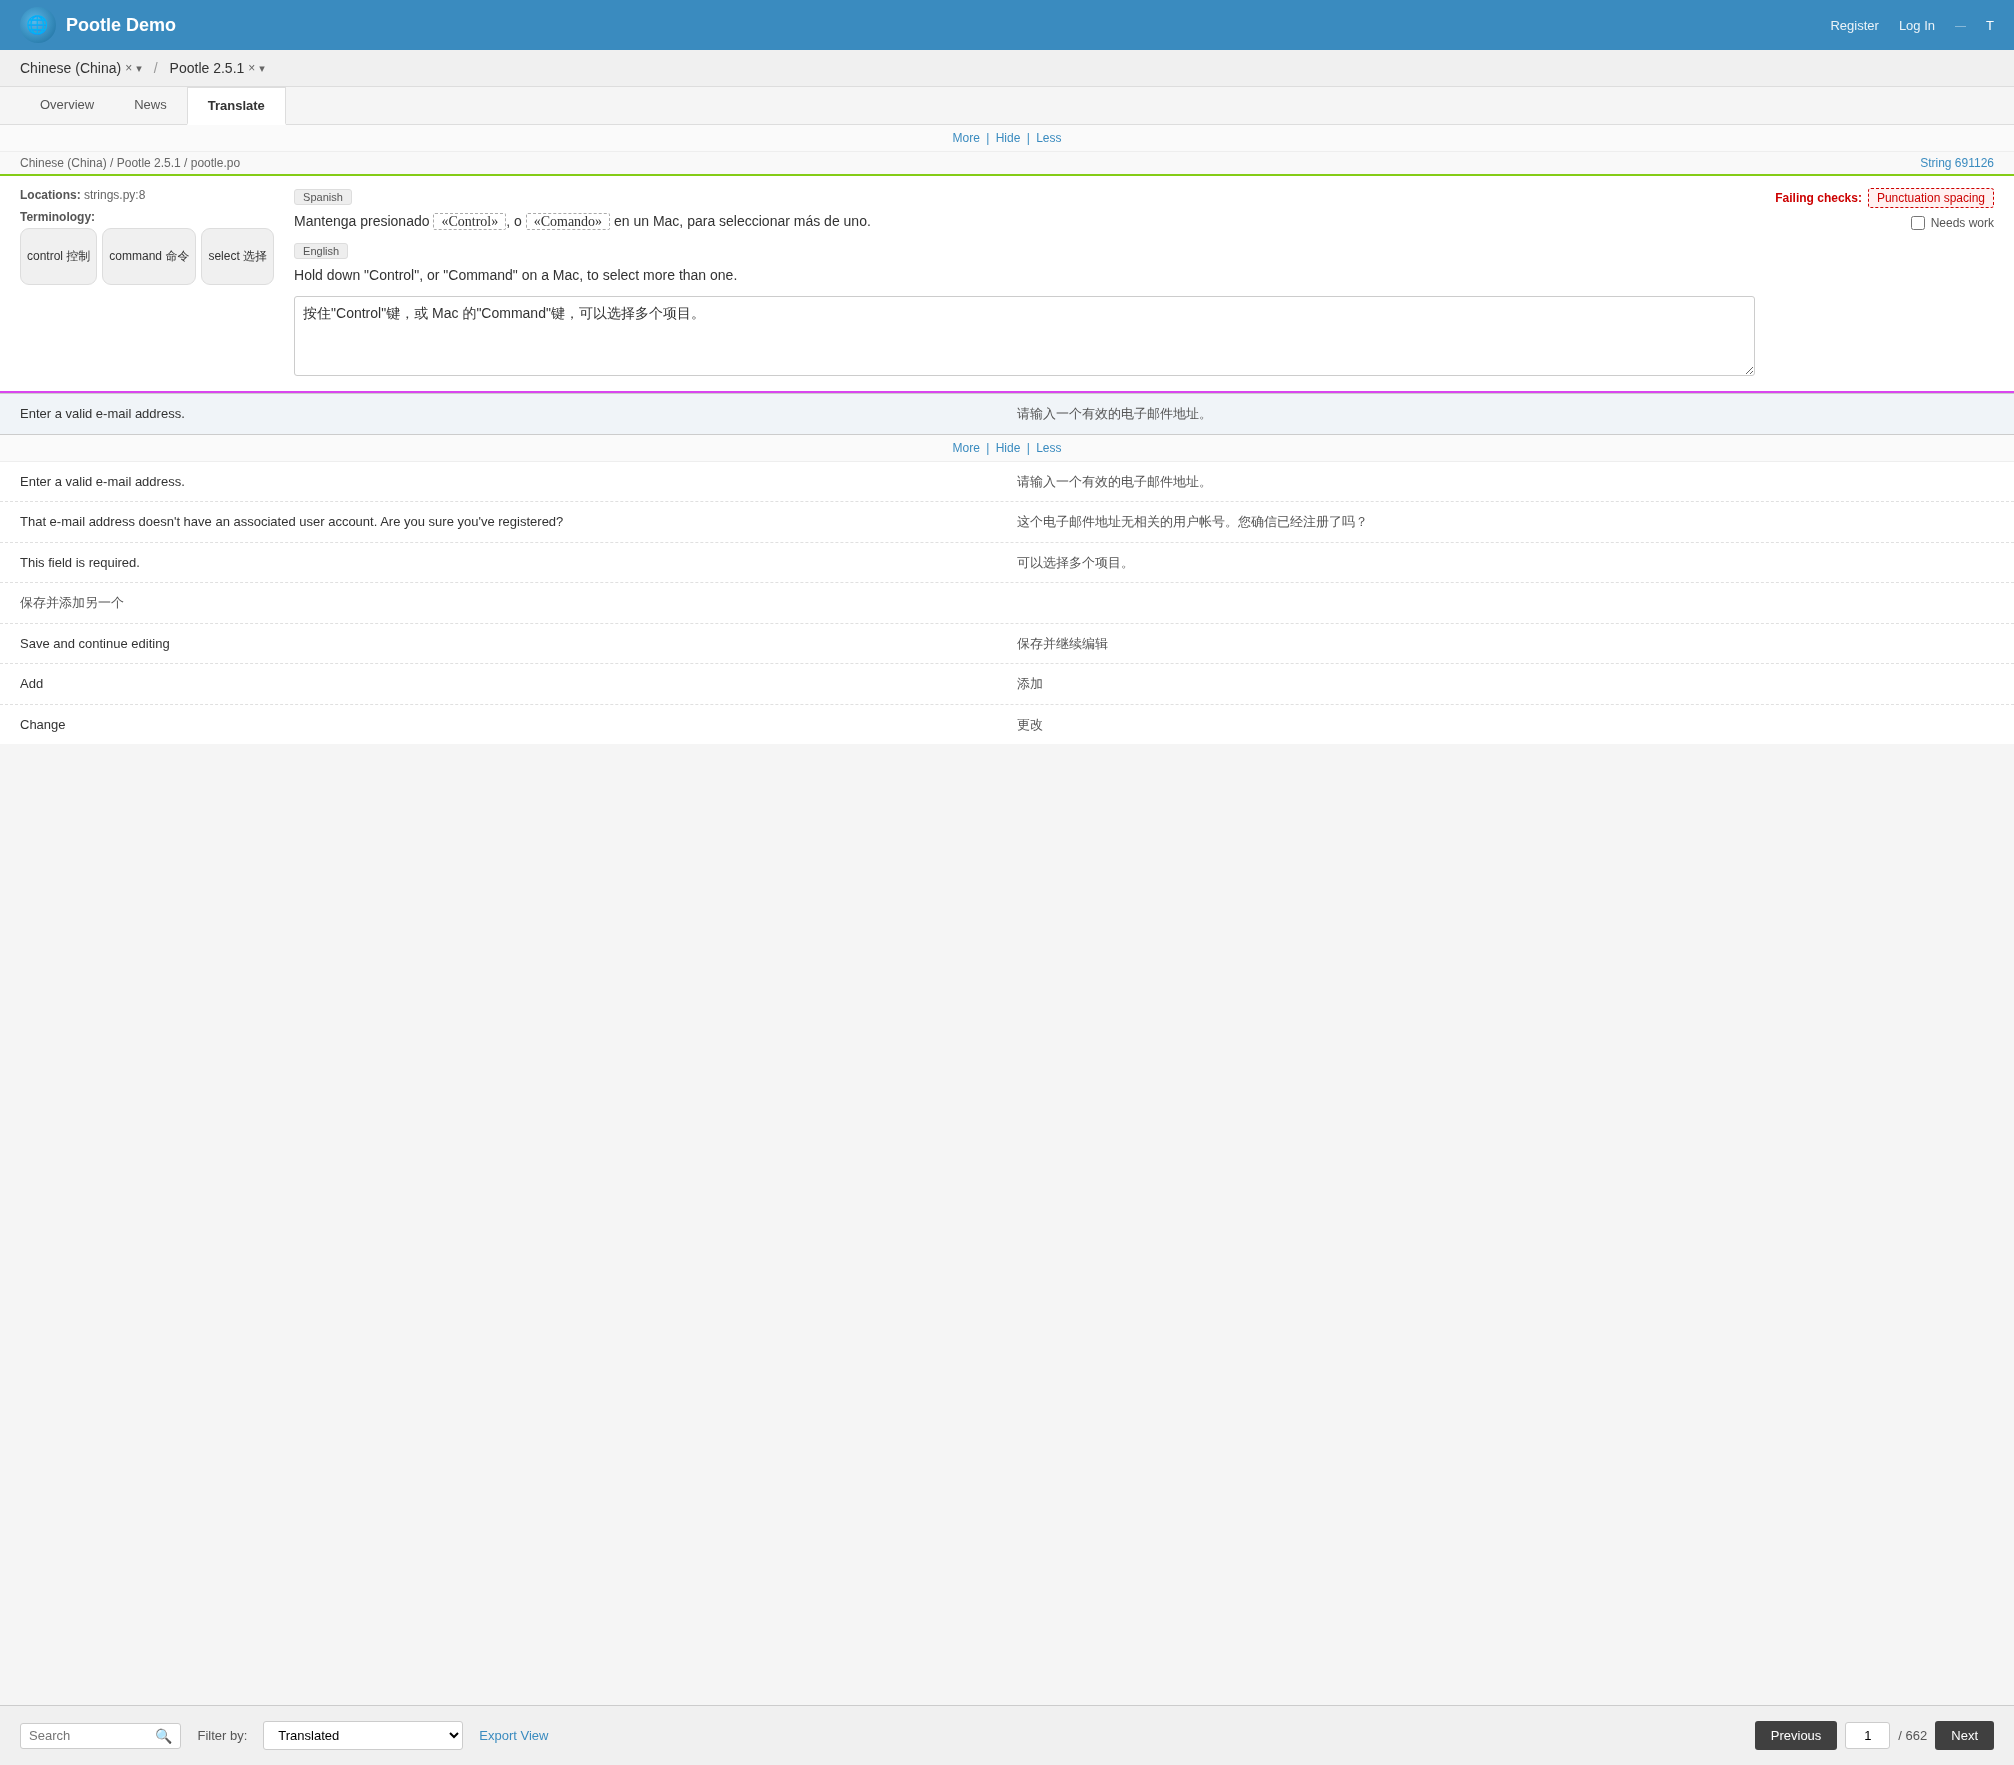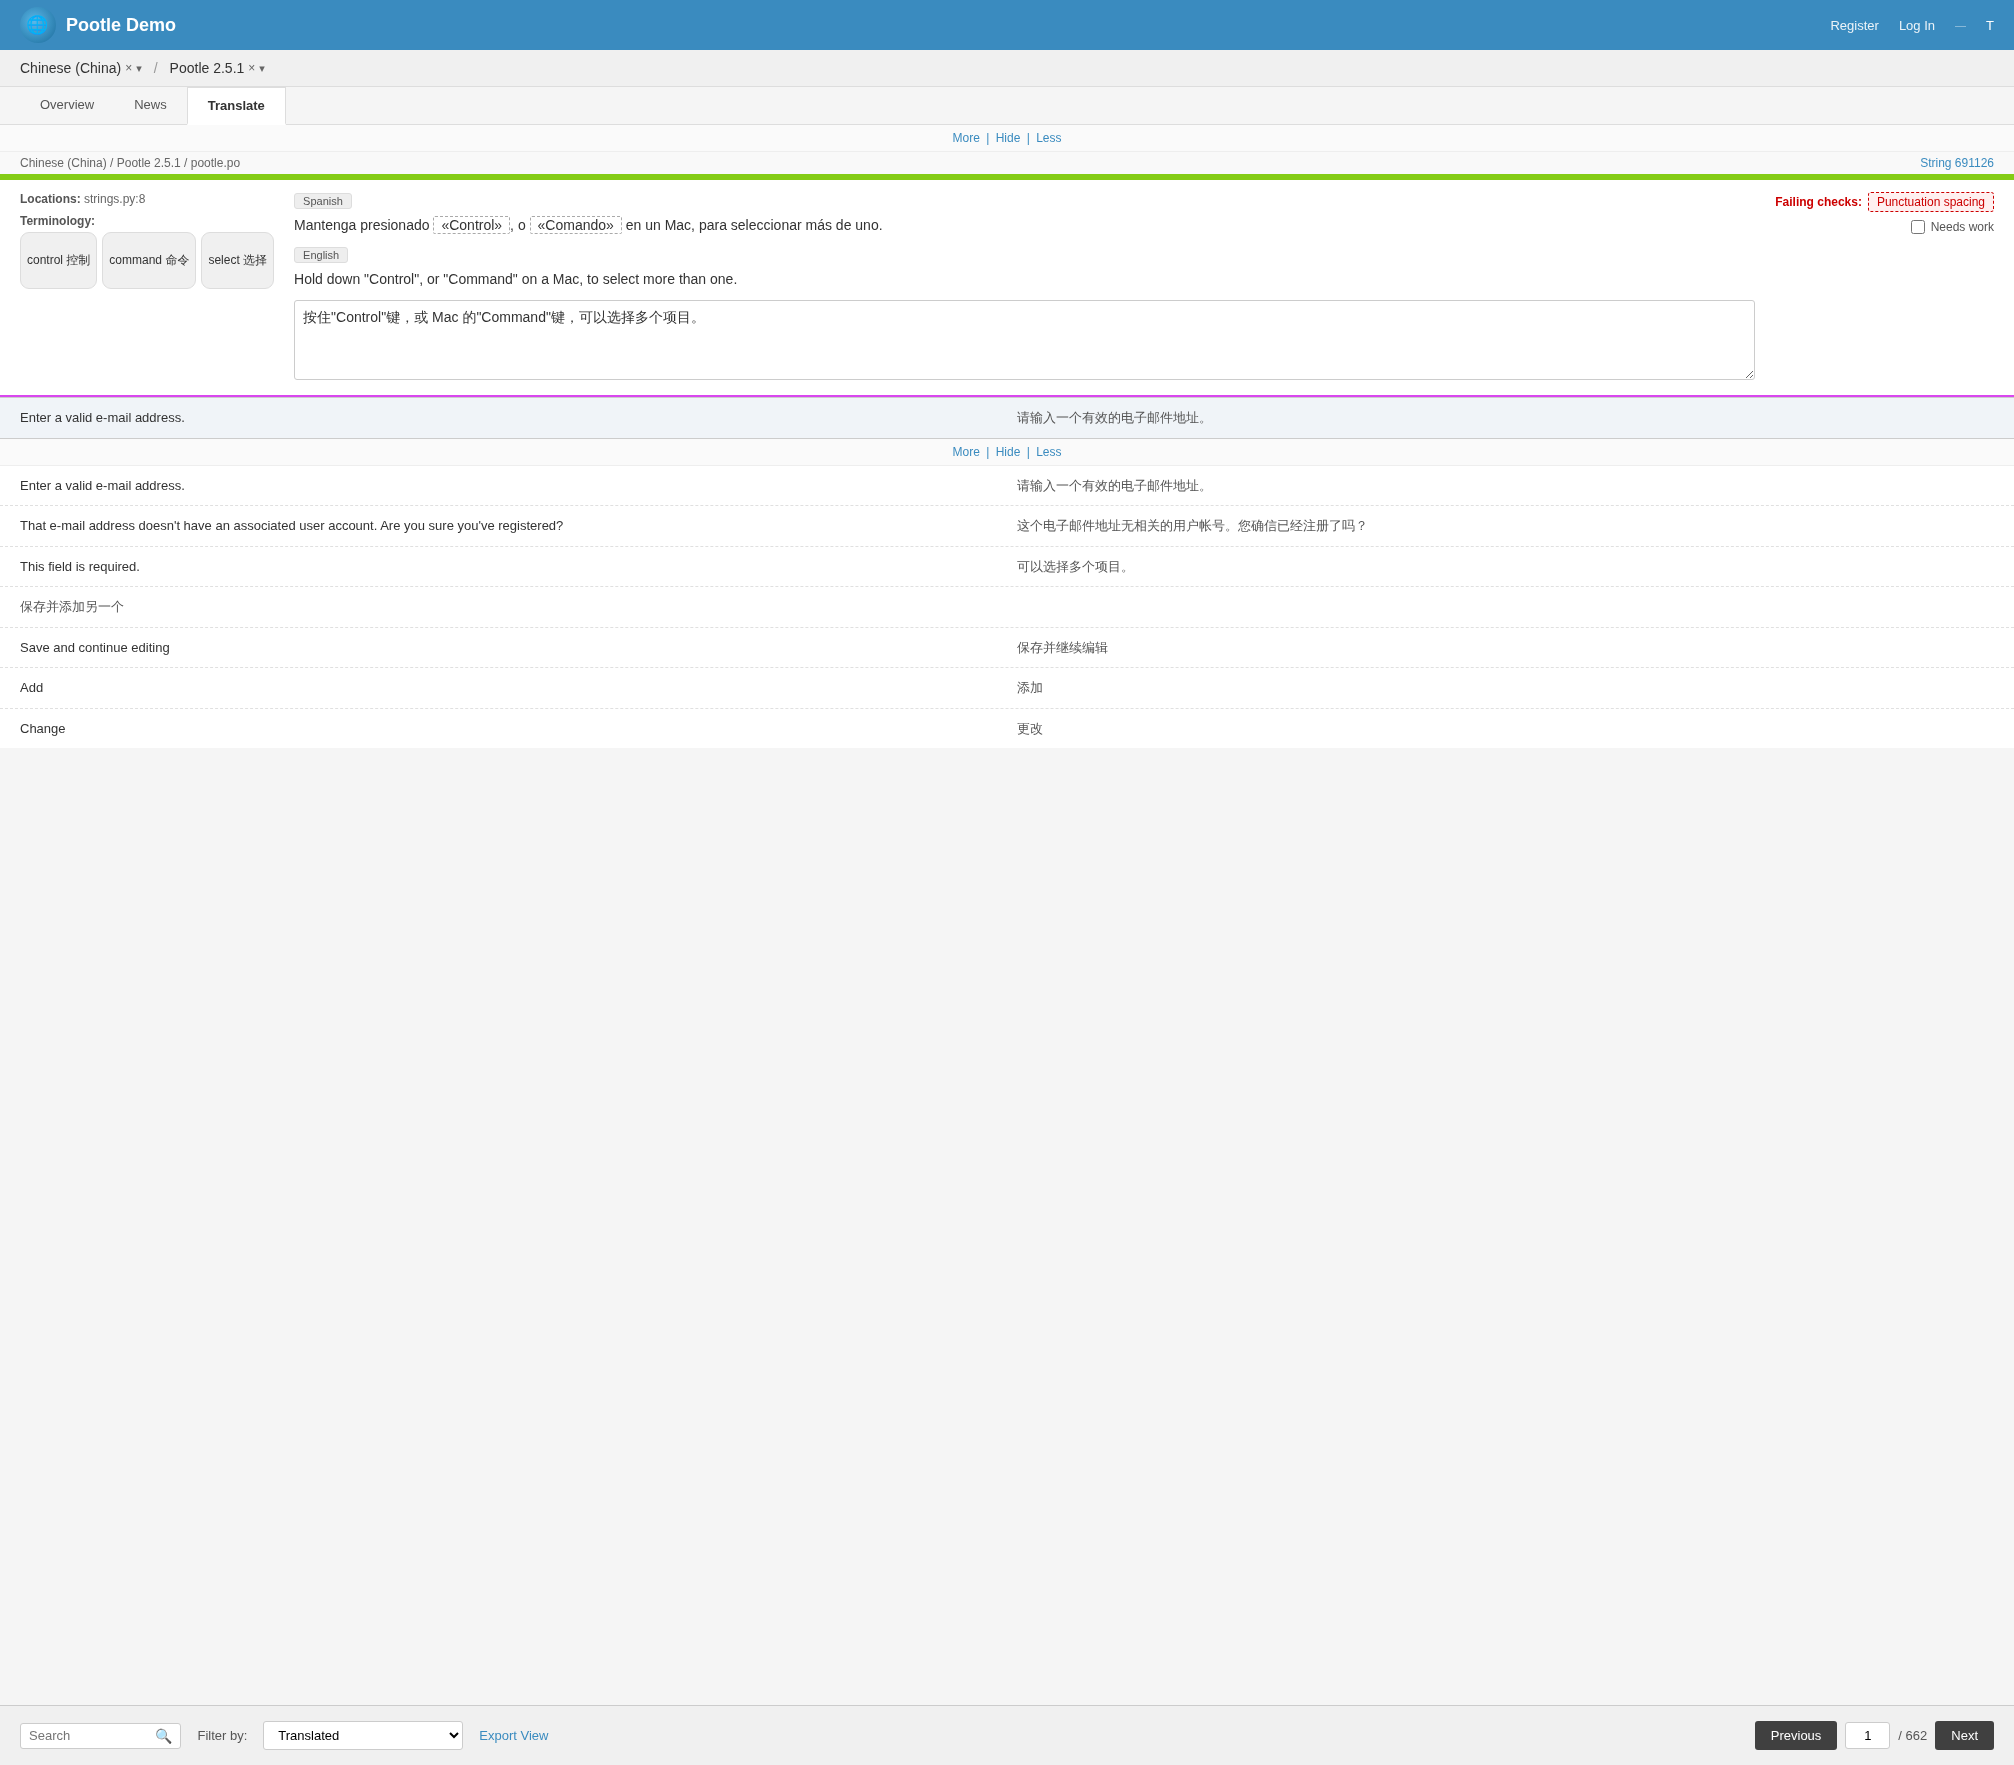--- a/index.html
+++ b/index.html
@@ -118,21 +118,21 @@
       margin: 0 3px;
     }
 
     
     .string-info-bar {
       display: flex;
       justify-content: space-between;
       align-items: center;
       padding: 4px 20px;
       background: #f9f9f9;
-      border-bottom: 6px solid #84cc16;
+      border-bottom: 2px solid #84cc16;
       font-size: 12px;
       color: #666;
     }
     .string-id {
       color: #3a8bbf;
     }
 
     
     .editor-area {
       background: white;
@@ -189,20 +189,21 @@
     .source-text {
       font-size: 14px;
       color: #333;
       margin-bottom: 10px;
       line-height: 1.5;
     }
     .source-text .highlight {
       border: 1px dashed #aaa;
       border-radius: 2px;
       padding: 0 7px;
+      font-family: Liberation Serif, serif;
     }
     .english-label {
       display: inline-block;
       background: #eee;
       border: 1px solid #ddd;
       border-radius: 3px;
       padding: 1px 8px;
       font-size: 11px;
       color: #555;
       margin-bottom: 6px;

